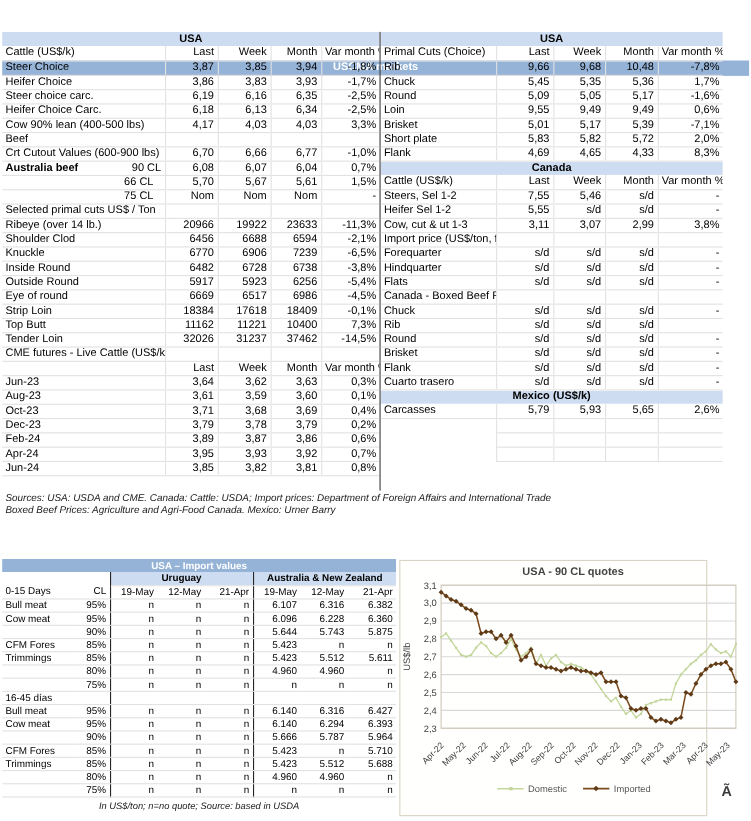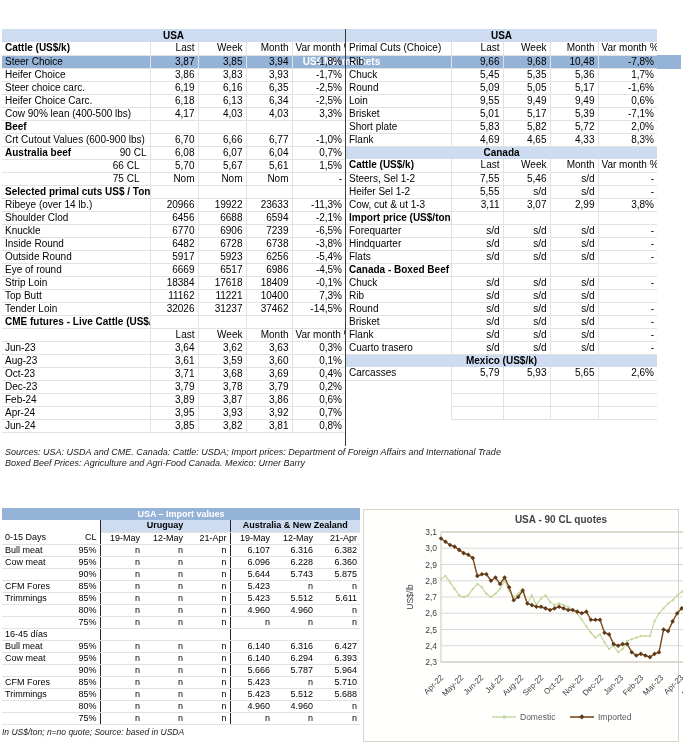--- a/index.html
+++ b/index.html
@@ -6,36 +6,36 @@
   body{width:683px;height:746px;background:#ffffff;font-family:"Liberation Sans",sans-serif;color:#000;position:relative;overflow:hidden;}
   .page{position:absolute;inset:0;}
   .title-bar{position:absolute;left:2px;top:15px;width:679px;height:14px;background:#95b3d7;color:#fff;font-weight:bold;font-size:10px;text-align:center;line-height:14px;margin-top:40px;}
   table{border-collapse:collapse;table-layout:fixed;}
   td{height:13px;line-height:12px;font-size:10px;padding:0 3px;overflow:hidden;white-space:nowrap;box-sizing:border-box;}
   #left-table{position:absolute;left:2px;top:29px;width:343px;}
   #right-table{position:absolute;left:346px;top:29px;width:311px;}
   .vdivider{position:absolute;left:345px;top:29px;width:1px;height:417px;background:#3a3a3a;}
   td.sec{background:#cddcf0;font-weight:bold;text-align:center;}
   td.lbl{text-align:left;border-bottom:1px solid #e2e2e2;}
-  td.lblb{font-weight:bold;margin-top:48px;}
+  td.lblb{font-weight:normal;margin-top:48px;}
   td.val{text-align:right;border-bottom:1px solid #e2e2e2;border-left:1px solid #e2e2e2;}
   td.colhead{text-align:right;border-bottom:1px solid #e2e2e2;border-left:1px solid #e2e2e2;margin-left:20px;}
   td.subl{text-align:right;padding-right:10px;}
   .proc-wrap{display:flex;justify-content:space-between;}
   .proc-wrap b{font-weight:bold;}
   .sources{position:absolute;left:5px;top:447px;font-size:9px;font-style:italic;line-height:11px;color:#1a1a1a;}
   #import-table{position:absolute;left:2px;top:508px;width:358px;}
   #import-table td{height:12px;line-height:11px;font-size:9px;padding:0 3px;}
   td.imp-title{background:#95b3d7;color:#fff;font-weight:bold;text-align:center;font-size:9.5px;}
   td.grp{background:#cddcf0;font-weight:bold;text-align:center;border-bottom:1px solid #e2e2e2;}
   td.ival{text-align:right;border-bottom:1px solid #e2e2e2;}
   td.ilbl{text-align:left;border-bottom:1px solid #e2e2e2;margin-left:44px;}
   .bdark{border-right:1px solid #262626 !important;margin-top:14px;}
-  .footnote{position:absolute;left:2px;top:727px;width:358px;text-align:left;font-size:8.5px;font-style:italic;color:#1a1a1a;}
-  .chart-box{position:absolute;left:363px;top:509px;width:316px;height:233px;border:1px solid #d9d3c4;background:#fffffe;box-sizing:border-box;padding-left:40px;}
+  .footnote{position:absolute;left:2px;top:727px;width:358px;text-align:center;font-size:8.5px;font-style:italic;color:#1a1a1a;}
+  .chart-box{position:absolute;left:363px;top:509px;width:280px;height:233px;border:1px solid #d9d3c4;background:#fffffe;box-sizing:border-box;}
 </style>
 </head>
 <body>
 
 <div class="page">
   <div class="title-bar">USCMA markets</div>
 
   <table id="left-table">
     <colgroup>
         <col style="width:148px">

